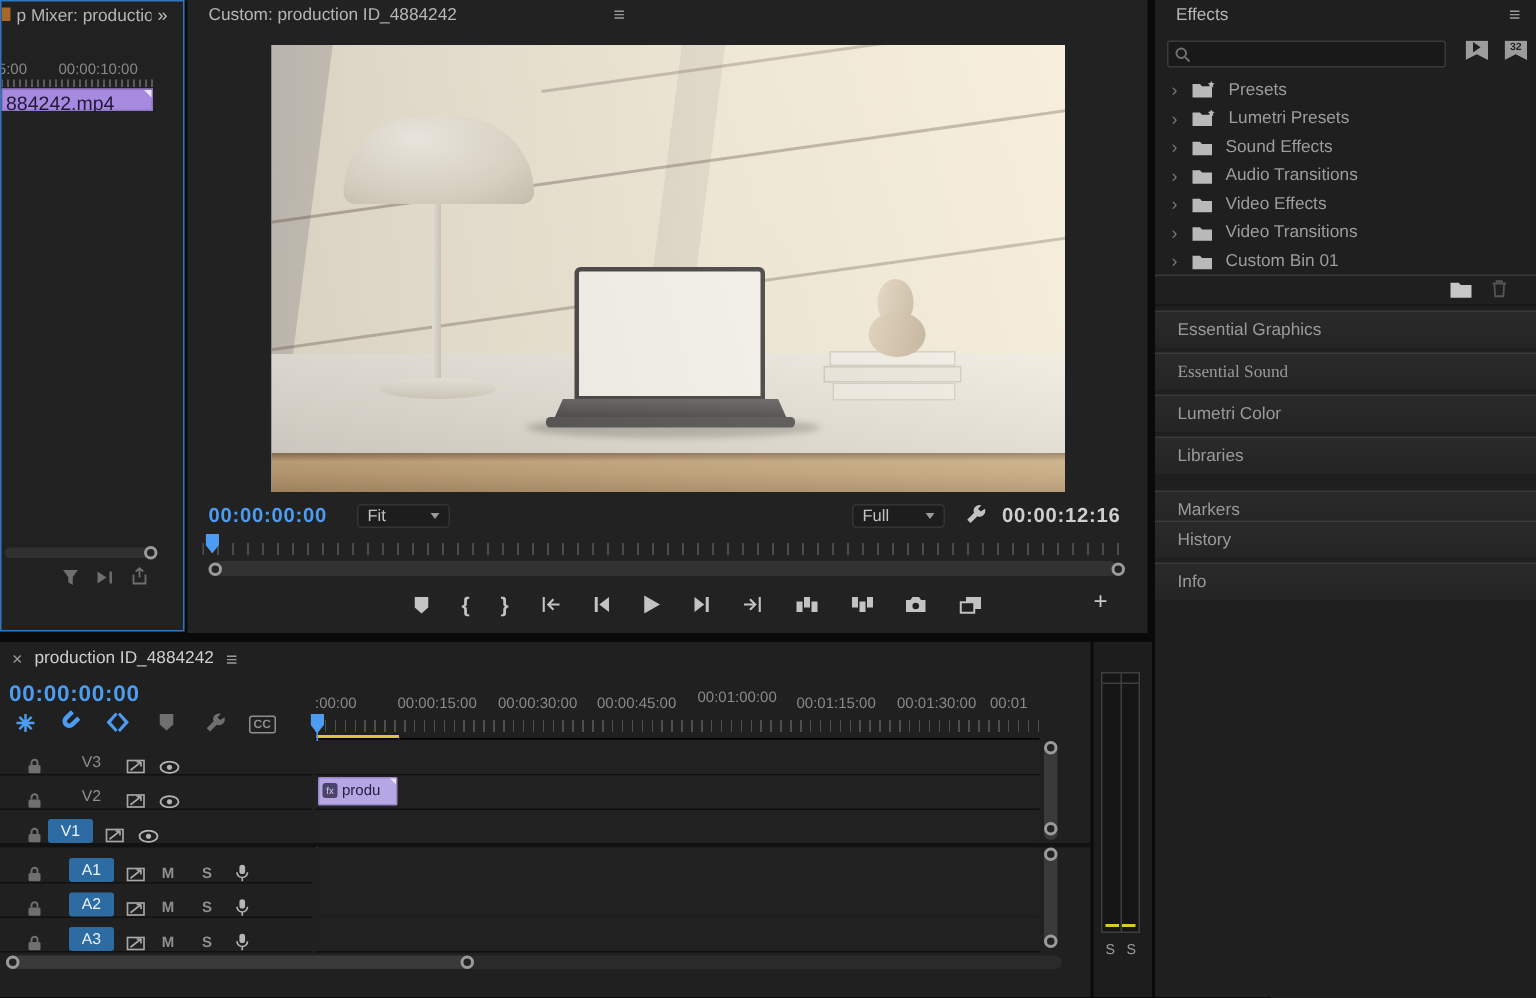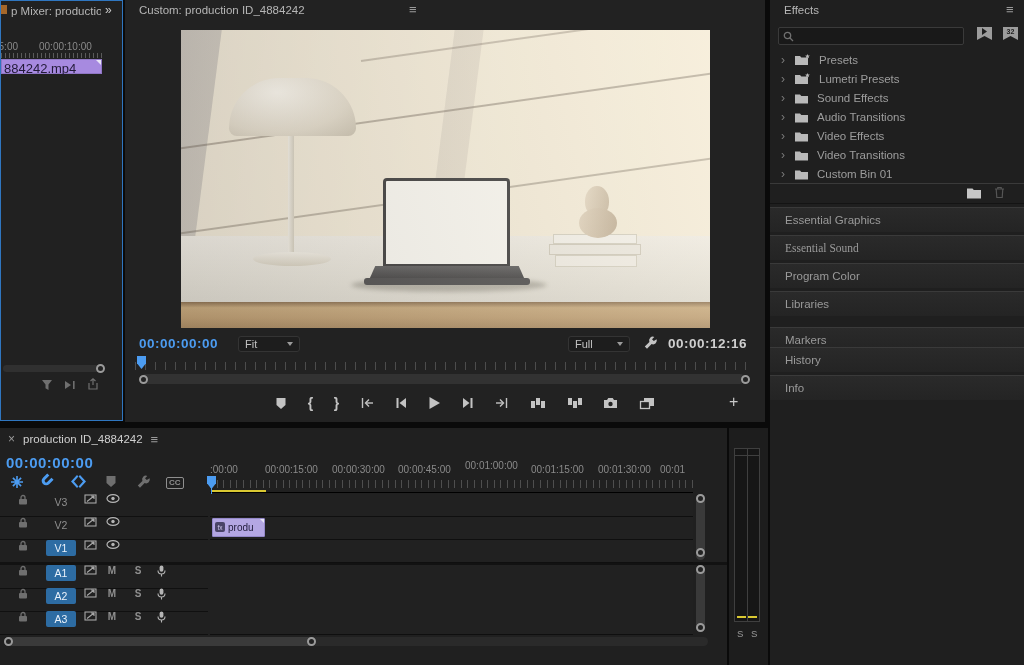--- a/index.html
+++ b/index.html
@@ -14,21 +14,21 @@
   .tc-gray{color:#cfcfcf;font-weight:bold;letter-spacing:.5px;}
   .dd{display:flex;align-items:center;justify-content:space-between;background:#1d1d1d;
       border:1px solid #343434;border-radius:3px;padding:1px 6px;color:#c2c2c2;height:16px;box-sizing:border-box;}
   .caret{width:0;height:0;border-left:3.5px solid transparent;border-right:3.5px solid transparent;border-top:4px solid #9a9a9a;}
   .icon{color:#c3c3c3;display:inline-flex;align-items:center;justify-content:center;}
   .icon.dim{color:#6f6f6f;} .icon.blue{color:#4c9cf1;}
   .ruler-num{position:absolute;color:#8a8a8a;font-size:10px;white-space:nowrap;}
   .ticks{position:absolute;background:repeating-linear-gradient(90deg,#4e4e4e 0 1px,transparent 1px 6.6px);}
   .scrollbar{position:absolute;background:#3a3a3a;border-radius:5px;}
   .sb-knob{position:absolute;width:9px;height:9px;border-radius:50%;background:#232323;border:2px solid #9b9b9b;box-sizing:border-box;}
-  .trow{position:absolute;left:0;width:208px;height:22px;display:flex;align-items:flex-start;border-bottom:1px solid #101010;}
+  .trow{position:absolute;left:0;width:208px;height:22px;display:flex;align-items:flex-end;border-bottom:1px solid #101010;}
   .tlabel{width:30px;height:16px;display:flex;align-items:center;justify-content:center;color:#8f8f8f;font-size:10.5px;border-radius:2px;}
   .tlabel.sel{background:#2d6ca3;color:#eaf2fb;}
   .btrack{position:absolute;left:210px;width:483px;height:22px;border-bottom:1px solid #0f0f0f;background:#212121;}
   .ms{width:14px;text-align:center;color:#8f8f8f;font-size:10px;font-weight:bold;}
   .bin-row{position:absolute;left:0;width:254px;height:18px;display:flex;align-items:center;}
   .bin-label{color:#9d9d9d;font-size:11.5px;margin-left:8px;}
   .chev{color:#7a7a7a;font-size:12px;width:10px;text-align:center;margin-left:8px;}
   .cpanel{position:absolute;left:0;width:254px;height:24px;background:linear-gradient(#2a2a2a,#242424);
           border-top:1px solid #3a3a3a;display:flex;align-items:center;text-align:right;}
   .cpanel span{margin-left:15px;color:#9a9a9a;font-size:11.5px;}
@@ -328,21 +328,21 @@
       </span>
     <div class="abs" style="left:0;top:203px;width:254px;height:1px;background:#141414;"></div>
 
     <div class="cpanel" style="top:207px;">
         <span>Essential Graphics</span>
       </div>
     <div class="cpanel" style="top:235px;font-family:Liberation Serif, serif;">
         <span>Essential Sound</span>
       </div>
     <div class="cpanel" style="top:263px;">
-        <span>Program Color</span>
+        <span>Lumetri Color</span>
       </div>
     <div class="cpanel" style="top:291px;">
         <span>Libraries</span>
       </div>
     <div class="cpanel" style="top:327px;">
         <span>Markers</span>
       </div>
     <div class="cpanel" style="top:347px;">
         <span>History</span>
       </div>
@@ -446,21 +446,21 @@
           </svg>
         </span>
     </div>
     <div class="trow" style="top:112px;">
       <span class="icon dim" style="margin-left:18px;">
         <svg width="10" height="11" viewBox="0 0 10 11">
             <rect x="1" y="5" width="8" height="5.5" rx="1" fill="currentColor"></rect>
             <path d="M3 5V3.5a2 2 0 0 1 4 0V5" fill="none" stroke="currentColor" stroke-width="1.3"></path>
           </svg>
         </span>
-      <span class="tlabel sel" style="margin-left:18px;">V1</span>
+      <span class="tlabel sel" style="margin-left:4px;">V1</span>
       <span class="icon" style="margin-left:8px;color:#a8a8a8;">
         <svg width="13" height="10" viewBox="0 0 13 10" fill="none" stroke="currentColor" stroke-width="1.1">
             <rect x="1" y="1" width="11" height="8"></rect>
             <path d="M3 7.5L10 2M10 2v3M10 2H7"></path>
           </svg>
         </span>
       <span class="icon" style="margin-left:9px;color:#b5b5b5;">
         <svg width="14" height="9" viewBox="0 0 14 9">
             <ellipse cx="7" cy="4.5" rx="6" ry="3.8" fill="none" stroke="currentColor" stroke-width="1.2"></ellipse>
             <circle cx="7" cy="4.5" r="1.7" fill="currentColor"></circle>

